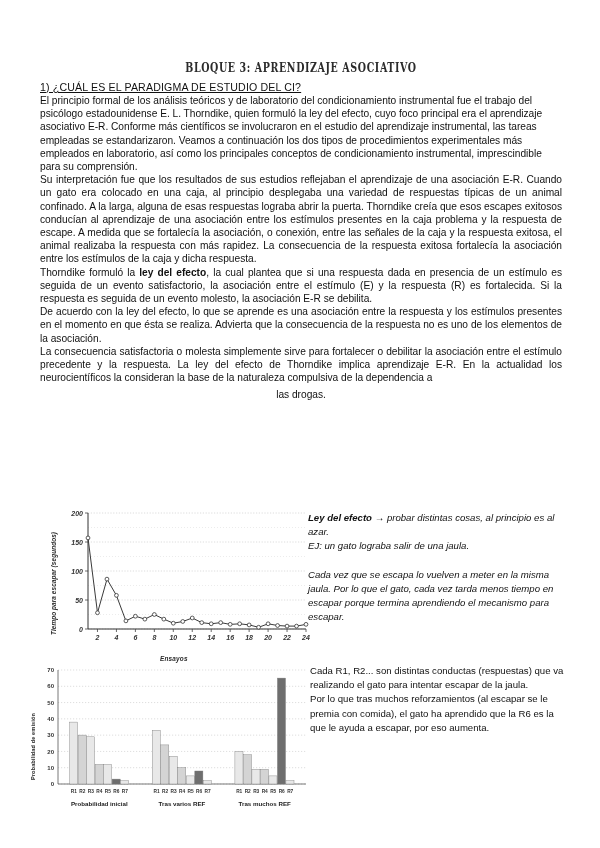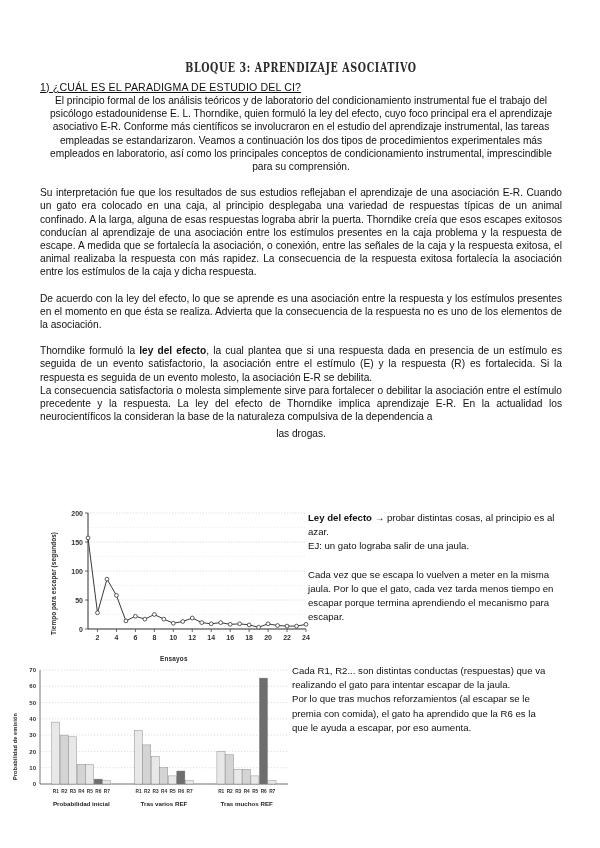--- a/index.html
+++ b/index.html
@@ -48,34 +48,34 @@
     letter-spacing: 0.15px;
   }
   p.body-text {
     font-size: 10.2px;
     line-height: 13.2px;
     margin: 0 0 0 0;
     text-align: justify;
     letter-spacing: -0.02px;
   }
   p.body-text.first {
-    text-align: center;
+    text-align: left;
   }
   p.gap {
-    margin-top: 13px;
   }
   .b { font-weight: 700; }
 
   
   .fig-row-1 {
     position: absolute;
     left: 40px;
     top: 505px;
     width: 522px;
     height: 160px;
+    font-style: italic;
   }
   .linechart-wrap {
     position: absolute;
     left: 0; top: 0;
     width: 272px;
     height: 160px;
   }
   .ylabel-1 {
     position: absolute;
     left: -4px;
@@ -106,21 +106,21 @@
     width: 256px;
     font-size: 9.6px;
     line-height: 14.2px;
     color: #111;
   }
   .side-text-1 .lead { font-weight: 700; }
 
   
   .fig-row-2 {
     position: absolute;
-    left: 0;
+    left: 18px;
     top: 662px;
     width: 560px;
     height: 170px;
   }
   .barchart-wrap {
     position: absolute;
     left: 0; top: 0;
     width: 292px;
     height: 160px;
   }
@@ -155,25 +155,25 @@
   <div class="content">
 
     <div class="doc-title">BLOQUE 3: APRENDIZAJE ASOCIATIVO</div>
 
     <div class="section-heading">1) ¿CUÁL ES EL PARADIGMA DE ESTUDIO DEL CI?</div>
 
     <p class="body-text first">El principio formal de los análisis teóricos y de laboratorio del condicionamiento instrumental fue el trabajo del psicólogo estadounidense E. L. Thorndike, quien formuló la ley del efecto, cuyo foco principal era el aprendizaje asociativo E-R. Conforme más científicos se involucraron en el estudio del aprendizaje instrumental, las tareas empleadas se estandarizaron. Veamos a continuación los dos tipos de procedimientos experimentales más empleados en laboratorio, así como los principales conceptos de condicionamiento instrumental, imprescindible para su comprensión.</p>
 
     <p class="body-text gap">Su interpretación fue que los resultados de sus estudios reflejaban el aprendizaje de una asociación E-R. Cuando un gato era colocado en una caja, al principio desplegaba una variedad de respuestas típicas de un animal confinado. A la larga, alguna de esas respuestas lograba abrir la puerta. Thorndike creía que esos escapes exitosos conducían al aprendizaje de una asociación entre los estímulos presentes en la caja problema y la respuesta de escape. A medida que se fortalecía la asociación, o conexión, entre las señales de la caja y la respuesta exitosa, el animal realizaba la respuesta con más rapidez. La consecuencia de la respuesta exitosa fortalecía la asociación entre los estímulos de la caja y dicha respuesta.</p>
 
-    <p class="body-text gap">De acuerdo con la ley del efecto, lo que se aprende es una asociación entre la respuesta y los estímulos presentes en el momento en que ésta se realiza. Advierta que la consecuencia de la respuesta no es uno de los elementos de la asociación.</p>
-
     <p class="body-text gap">
       <span>Thorndike formuló la </span><span class="b">ley del efecto</span><span>, la cual plantea que si una respuesta dada en presencia de un estímulo es seguida de un evento satisfactorio, la asociación entre el estímulo (E) y la respuesta (R) es fortalecida. Si la respuesta es seguida de un evento molesto, la asociación E-R se debilita.</span>
     </p>
+
+    <p class="body-text gap">De acuerdo con la ley del efecto, lo que se aprende es una asociación entre la respuesta y los estímulos presentes en el momento en que ésta se realiza. Advierta que la consecuencia de la respuesta no es uno de los elementos de la asociación.</p>
 
     <p class="body-text">
       <span>La consecuencia satisfactoria o molesta simplemente sirve para fortalecer o debilitar la asociación entre el estímulo precedente y la respuesta. La ley del efecto de Thorndike implica aprendizaje E-R. En la actualidad los neurocientíficos la consideran la base de la naturaleza compulsiva de la dependencia a</span>
     </p>
     <p class="body-text" style="text-align:center;margin-top:4px">las drogas.</p>
 
   </div>
 
   <div class="fig-row-1">
 

